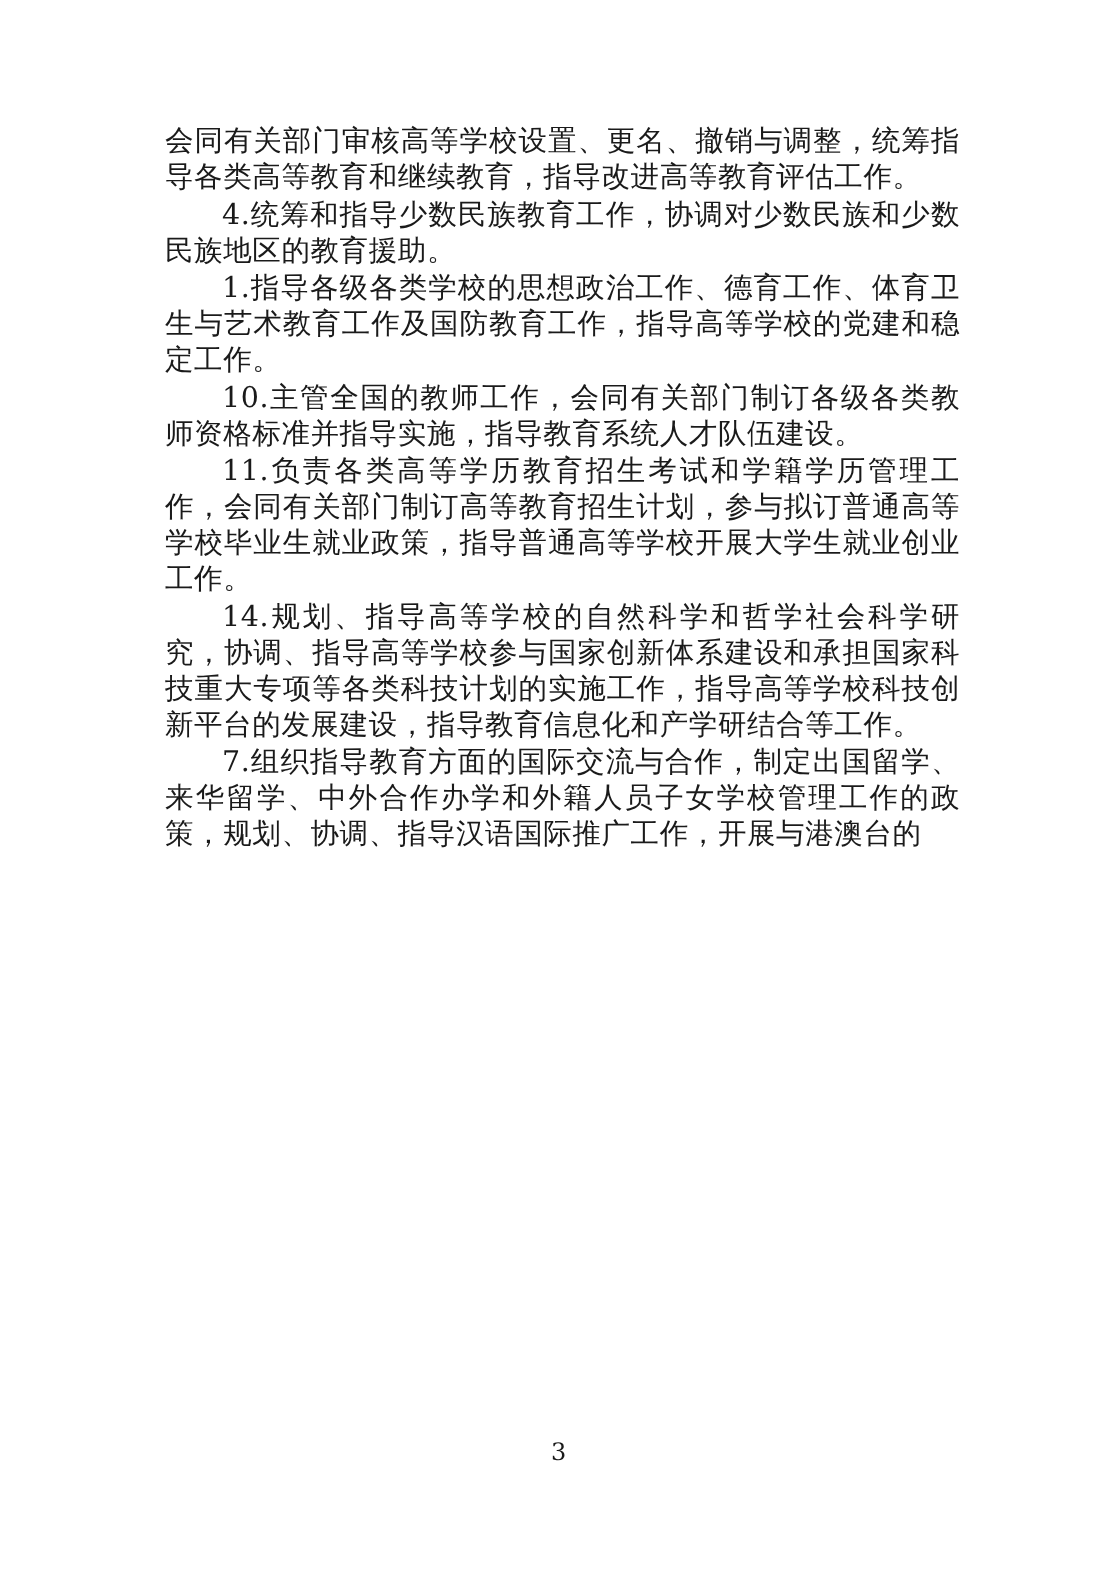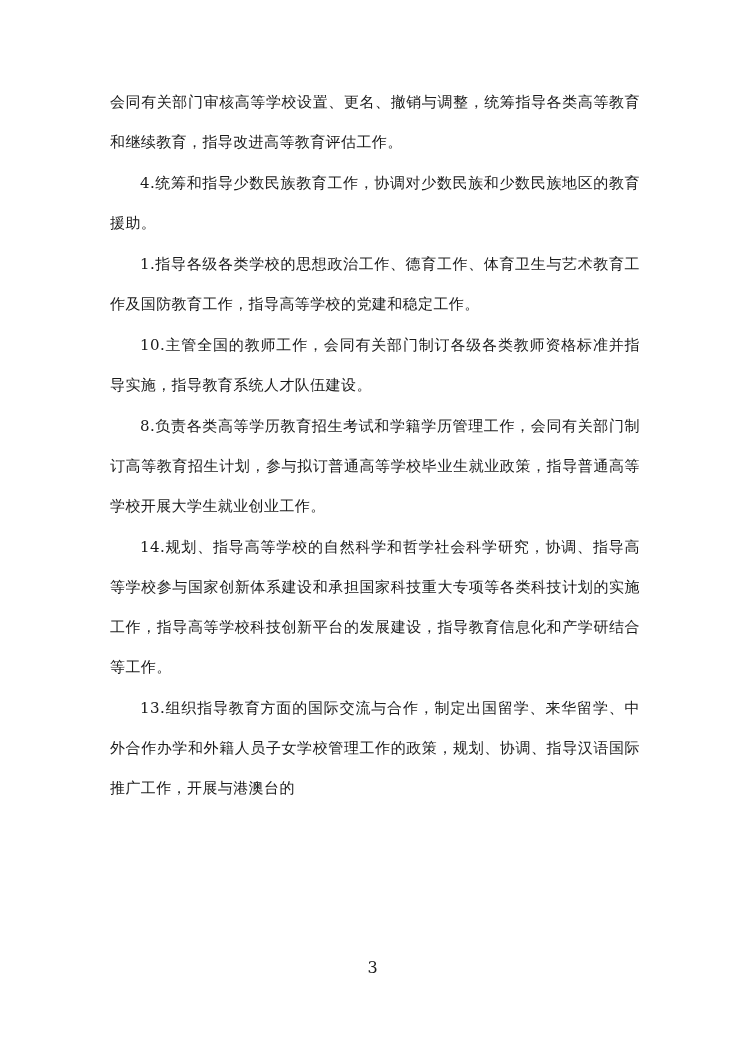--- a/index.html
+++ b/index.html
@@ -23,22 +23,22 @@
     height: 1053px;
     background: #ffffff;
   }
   .content {
     position: absolute;
     left: 110px;
     top: 82px;
     width: 530px;
   }
   .para {
-    font-size: 15px;
-    line-height: 40px;
+    font-size: 19px;
+    line-height: 24px;
     letter-spacing: 0.4px;
     text-align: justify;
     text-justify: inter-ideograph;
     margin: 0 0 1px 0;
     white-space: pre-wrap;
     word-break: break-all;
   }
   .para.indent {
     text-indent: 2em;
   }
@@ -55,18 +55,18 @@
 </style>
 </head>
 <body>
 
 <div class="page">
   <div class="content">
     <p class="para">会同有关部门审核高等学校设置、更名、撤销与调整，统筹指导各类高等教育和继续教育，指导改进高等教育评估工作。</p>
     <p class="para indent">4.统筹和指导少数民族教育工作，协调对少数民族和少数民族地区的教育援助。</p>
     <p class="para indent">1.指导各级各类学校的思想政治工作、德育工作、体育卫生与艺术教育工作及国防教育工作，指导高等学校的党建和稳定工作。</p>
     <p class="para indent">10.主管全国的教师工作，会同有关部门制订各级各类教师资格标准并指导实施，指导教育系统人才队伍建设。</p>
-    <p class="para indent">8.负责各类高等学历教育招生考试和学籍学历管理工作，会同有关部门制订高等教育招生计划，参与拟订普通高等学校毕业生就业政策，指导普通高等学校开展大学生就业创业工作。</p>
+    <p class="para indent">11.负责各类高等学历教育招生考试和学籍学历管理工作，会同有关部门制订高等教育招生计划，参与拟订普通高等学校毕业生就业政策，指导普通高等学校开展大学生就业创业工作。</p>
     <p class="para indent">14.规划、指导高等学校的自然科学和哲学社会科学研究，协调、指导高等学校参与国家创新体系建设和承担国家科技重大专项等各类科技计划的实施工作，指导高等学校科技创新平台的发展建设，指导教育信息化和产学研结合等工作。</p>
-    <p class="para indent">13.组织指导教育方面的国际交流与合作，制定出国留学、来华留学、中外合作办学和外籍人员子女学校管理工作的政策，规划、协调、指导汉语国际推广工作，开展与港澳台的</p>
+    <p class="para indent">7.组织指导教育方面的国际交流与合作，制定出国留学、来华留学、中外合作办学和外籍人员子女学校管理工作的政策，规划、协调、指导汉语国际推广工作，开展与港澳台的</p>
   </div>
   <div class="page-number">3</div>
 </div>
 
 </body></html>

